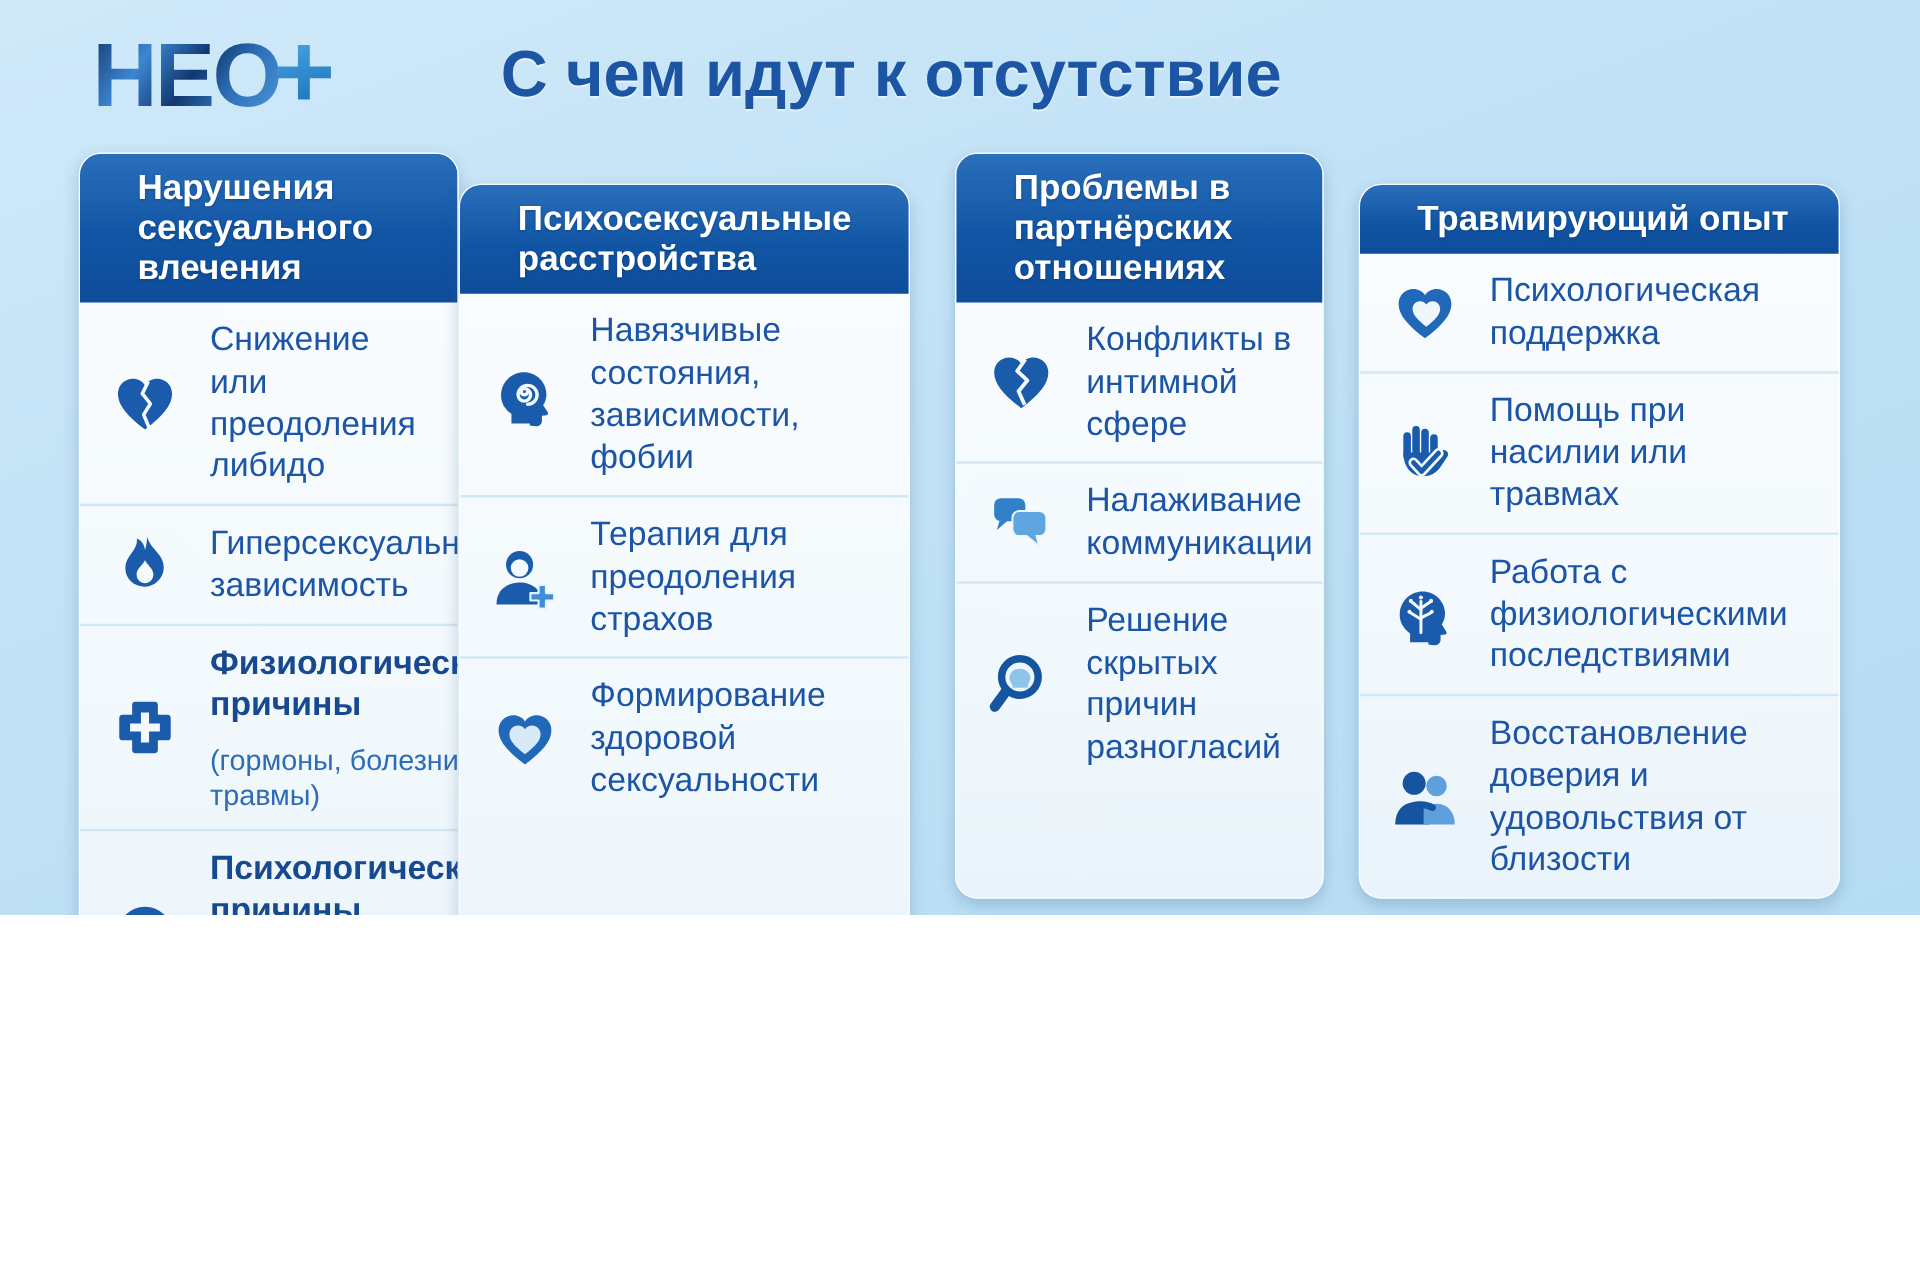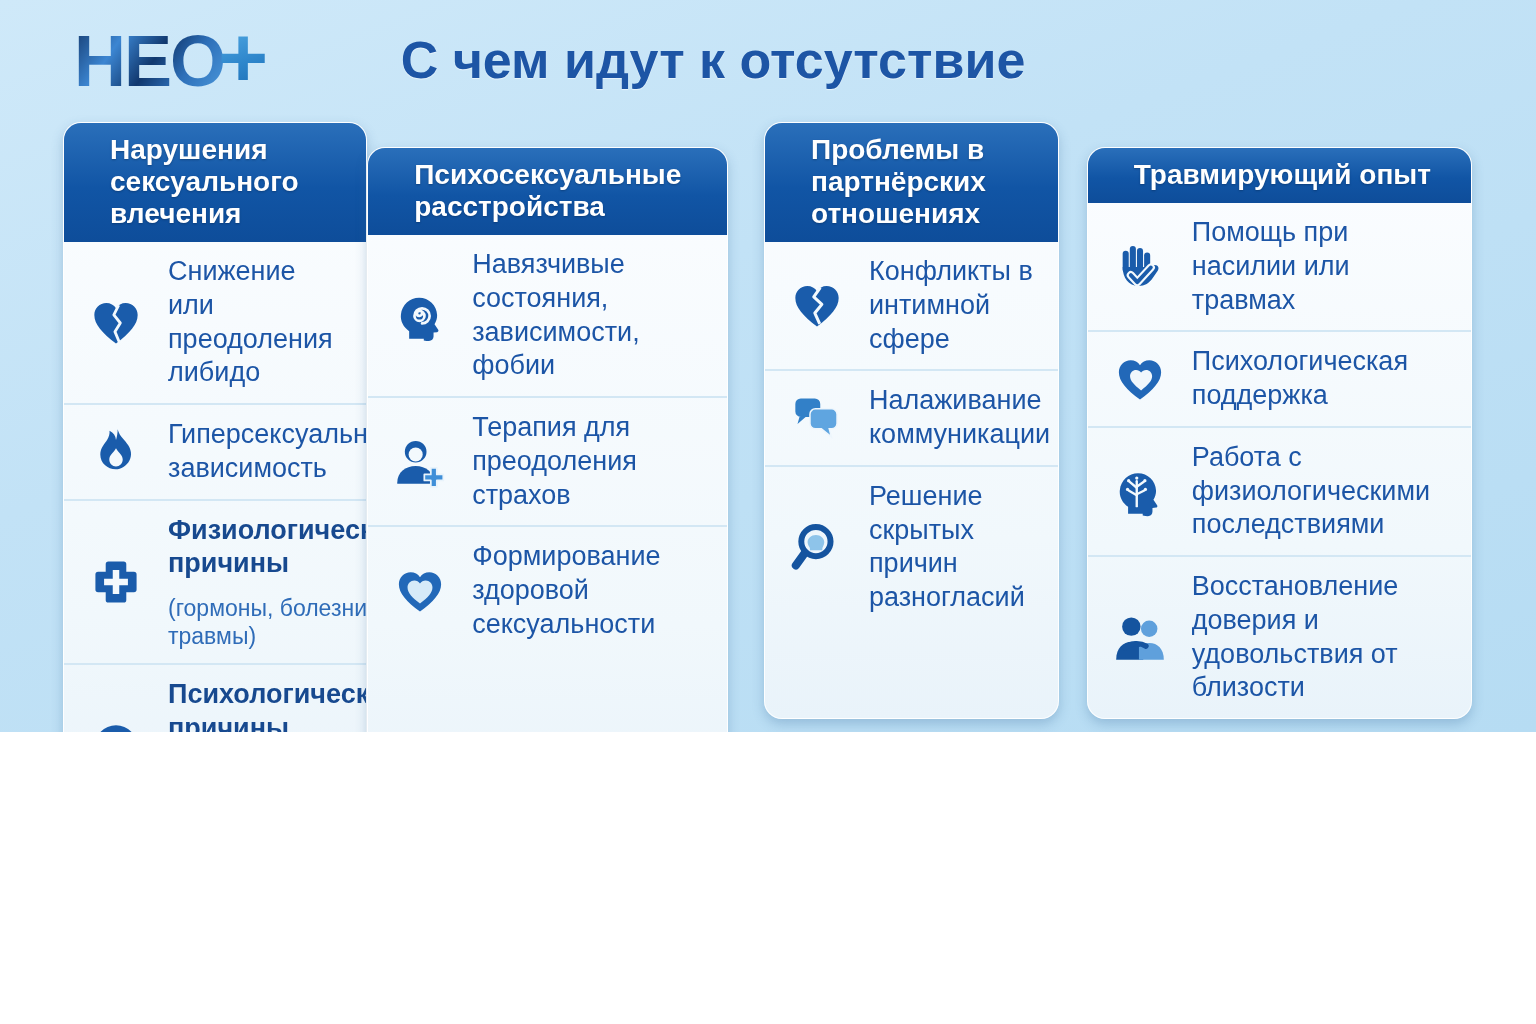--- a/index.html
+++ b/index.html
@@ -231,44 +231,44 @@
               <span class="label">Решение скрытых причин разногласий</span>
             </div>
         </div>
       </div>
 
       <div class="card">
         <div class="card-header">Травмирующий опыт</div>
         <div class="row">
           <span class="icon">
             <svg viewBox="0 0 48 48">
+                <path d="M24 43C11.6 33.7 4.5 26 4.5 17.7 4.5 11.4 9.3 6.7 15.4 6.7c3.6 0 6.8 1.7 8.6 4.5 1.8-2.8 5-4.5 8.6-4.5 6.1 0 10.9 4.7 10.9 11 0 8.3-7.1 16-19.5 25.3Z" fill="#2268b8"></path>
+                <path d="M25 34.5c-6.6-5-10.2-8.9-10.2-13.2 0-3.2 2.5-5.7 5.6-5.7 1.9 0 3.5.9 4.6 2.4 1.1-1.5 2.8-2.4 4.6-2.4 3.1 0 5.6 2.5 5.6 5.7 0 4.3-3.6 8.2-10.2 13.2Z" fill="#f0f7fc"></path>
+              </svg>
+          </span>
+          <div class="row-text">
+              <span class="label">Психологическая поддержка</span>
+            </div>
+        </div>
+        <div class="row">
+          <span class="icon">
+            <svg viewBox="0 0 48 48">
                 <g fill="#1a5cab">
                   <rect x="8" y="9" width="5.6" height="20" rx="2.8"></rect>
                   <rect x="14.6" y="4.5" width="5.6" height="24" rx="2.8"></rect>
                   <rect x="21.2" y="6.5" width="5.6" height="22" rx="2.8"></rect>
                   <rect x="27.8" y="10.5" width="5.6" height="18" rx="2.8"></rect>
                   <path d="M8 24c0 10 5.5 17.5 14.5 17.5 6 0 10-2.6 13.4-7.6l4.6-6.7c1-1.5.7-3.5-.8-4.5-1.5-1-3.5-.7-4.6.8l-3.6 4.5V24H8Z"></path>
                 </g>
                 <path d="M15.5 31.5l6 6.5L34 24.5" fill="none" stroke="#f3f9fd" stroke-width="7.5" stroke-linecap="round" stroke-linejoin="round"></path>
                 <path d="M15.5 31.5l6 6.5L34 24.5" fill="none" stroke="#1a5cab" stroke-width="3.6" stroke-linecap="round" stroke-linejoin="round"></path>
               </svg>
           </span>
           <div class="row-text">
               <span class="label">Помощь при насилии или травмах</span>
-            </div>
-        </div>
-        <div class="row">
-          <span class="icon">
-            <svg viewBox="0 0 48 48">
-                <path d="M24 43C11.6 33.7 4.5 26 4.5 17.7 4.5 11.4 9.3 6.7 15.4 6.7c3.6 0 6.8 1.7 8.6 4.5 1.8-2.8 5-4.5 8.6-4.5 6.1 0 10.9 4.7 10.9 11 0 8.3-7.1 16-19.5 25.3Z" fill="#2268b8"></path>
-                <path d="M25 34.5c-6.6-5-10.2-8.9-10.2-13.2 0-3.2 2.5-5.7 5.6-5.7 1.9 0 3.5.9 4.6 2.4 1.1-1.5 2.8-2.4 4.6-2.4 3.1 0 5.6 2.5 5.6 5.7 0 4.3-3.6 8.2-10.2 13.2Z" fill="#f0f7fc"></path>
-              </svg>
-          </span>
-          <div class="row-text">
-              <span class="label">Психологическая поддержка</span>
             </div>
         </div>
         <div class="row">
           <span class="icon">
             <svg viewBox="0 0 48 48">
                 <path d="M13 45v-6.5c-5.2-3.6-8.3-9.3-7.6-15.4C6.2 14.4 13.5 7.6 22.2 7.6c9 0 16.3 7 16.6 15.9.1 3.1-.8 6-2.4 8.5l3.4 5.2c.6.9 0 2-1 2.1l-3.3.4v3.5c0 2.3-1.9 4.1-4.2 4.1-1.6 0-3.2-.2-4.8-.6V45H13Z" fill="#1a5cab"></path>
                 <g stroke="#f3f9fd" stroke-width="2.2" fill="none" stroke-linecap="round">
                   <path d="M21 38V15"></path>
                   <path d="M21 21l-6.5-5.5"></path>
                   <path d="M21 20l6.5-4.5"></path>

